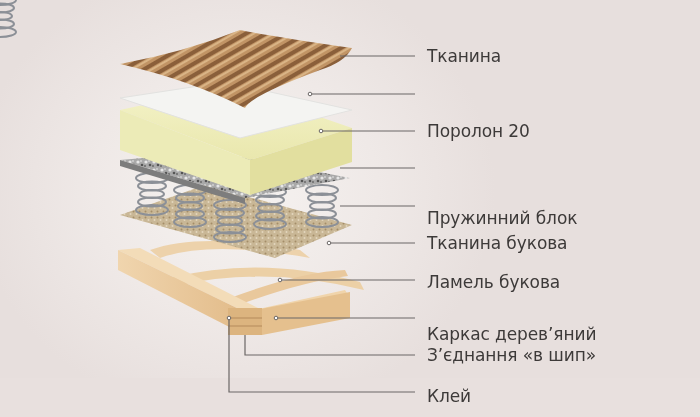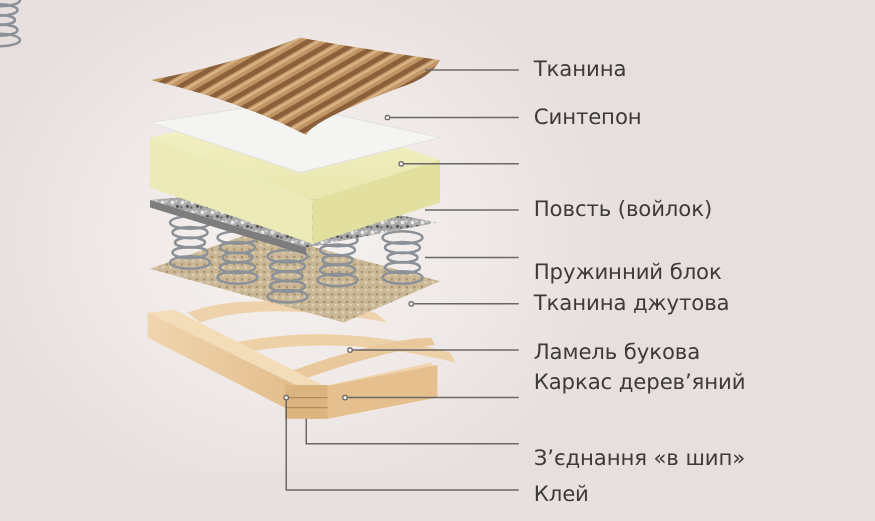--- a/index.html
+++ b/index.html
@@ -104,21 +104,20 @@
       <circle cx="310" cy="94" r="1.8"></circle>
       <circle cx="321" cy="131" r="1.8"></circle>
       <circle cx="329" cy="243" r="1.8"></circle>
       <circle cx="280" cy="280" r="1.8"></circle>
       <circle cx="276" cy="318" r="1.8"></circle>
       <circle cx="229" cy="318" r="1.8"></circle>
     </g>
   </svg>
 
   <div class="label" style="top:46px">Тканина</div>
-  <div class="label" style="top:84px">Синтепон</div>
-  <div class="label" style="top:158px">Повсть (войлок)</div>
+  <div class="label" style="top:121px">Поролон 20</div>
   <div class="label" style="top:208px">Пружинний блок</div>
-  <div class="label" style="top:233px">Тканина джутова</div>
+  <div class="label" style="top:233px">Тканина букова</div>
   <div class="label" style="top:272px">Ламель букова</div>
-  <div class="label" style="top:296px">Каркас дерев’яний</div>
-  <div class="label" style="top:357px">З’єднання «в шип»</div>
+  <div class="label" style="top:324px">Каркас дерев’яний</div>
+  <div class="label" style="top:345px">З’єднання «в шип»</div>
   <div class="label" style="top:386px">Клей</div>
 </div>
 
 </body></html>

